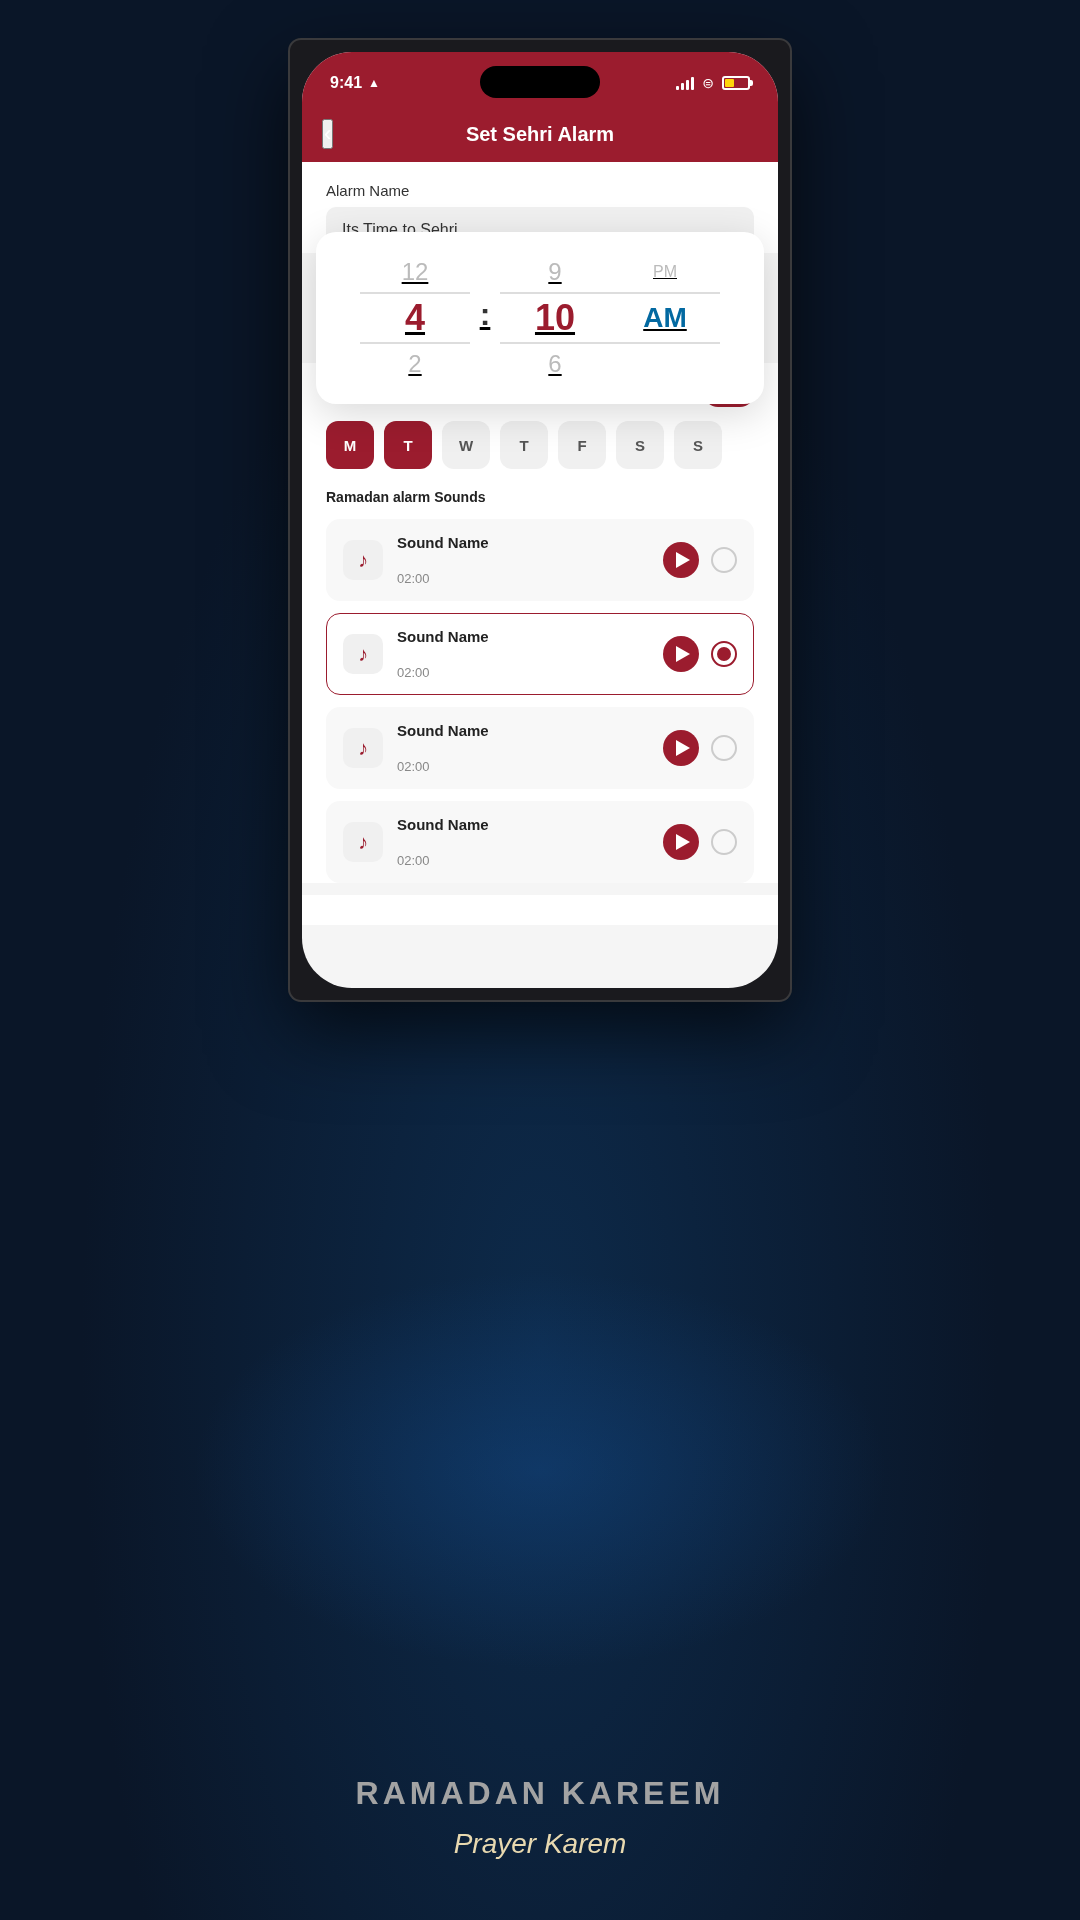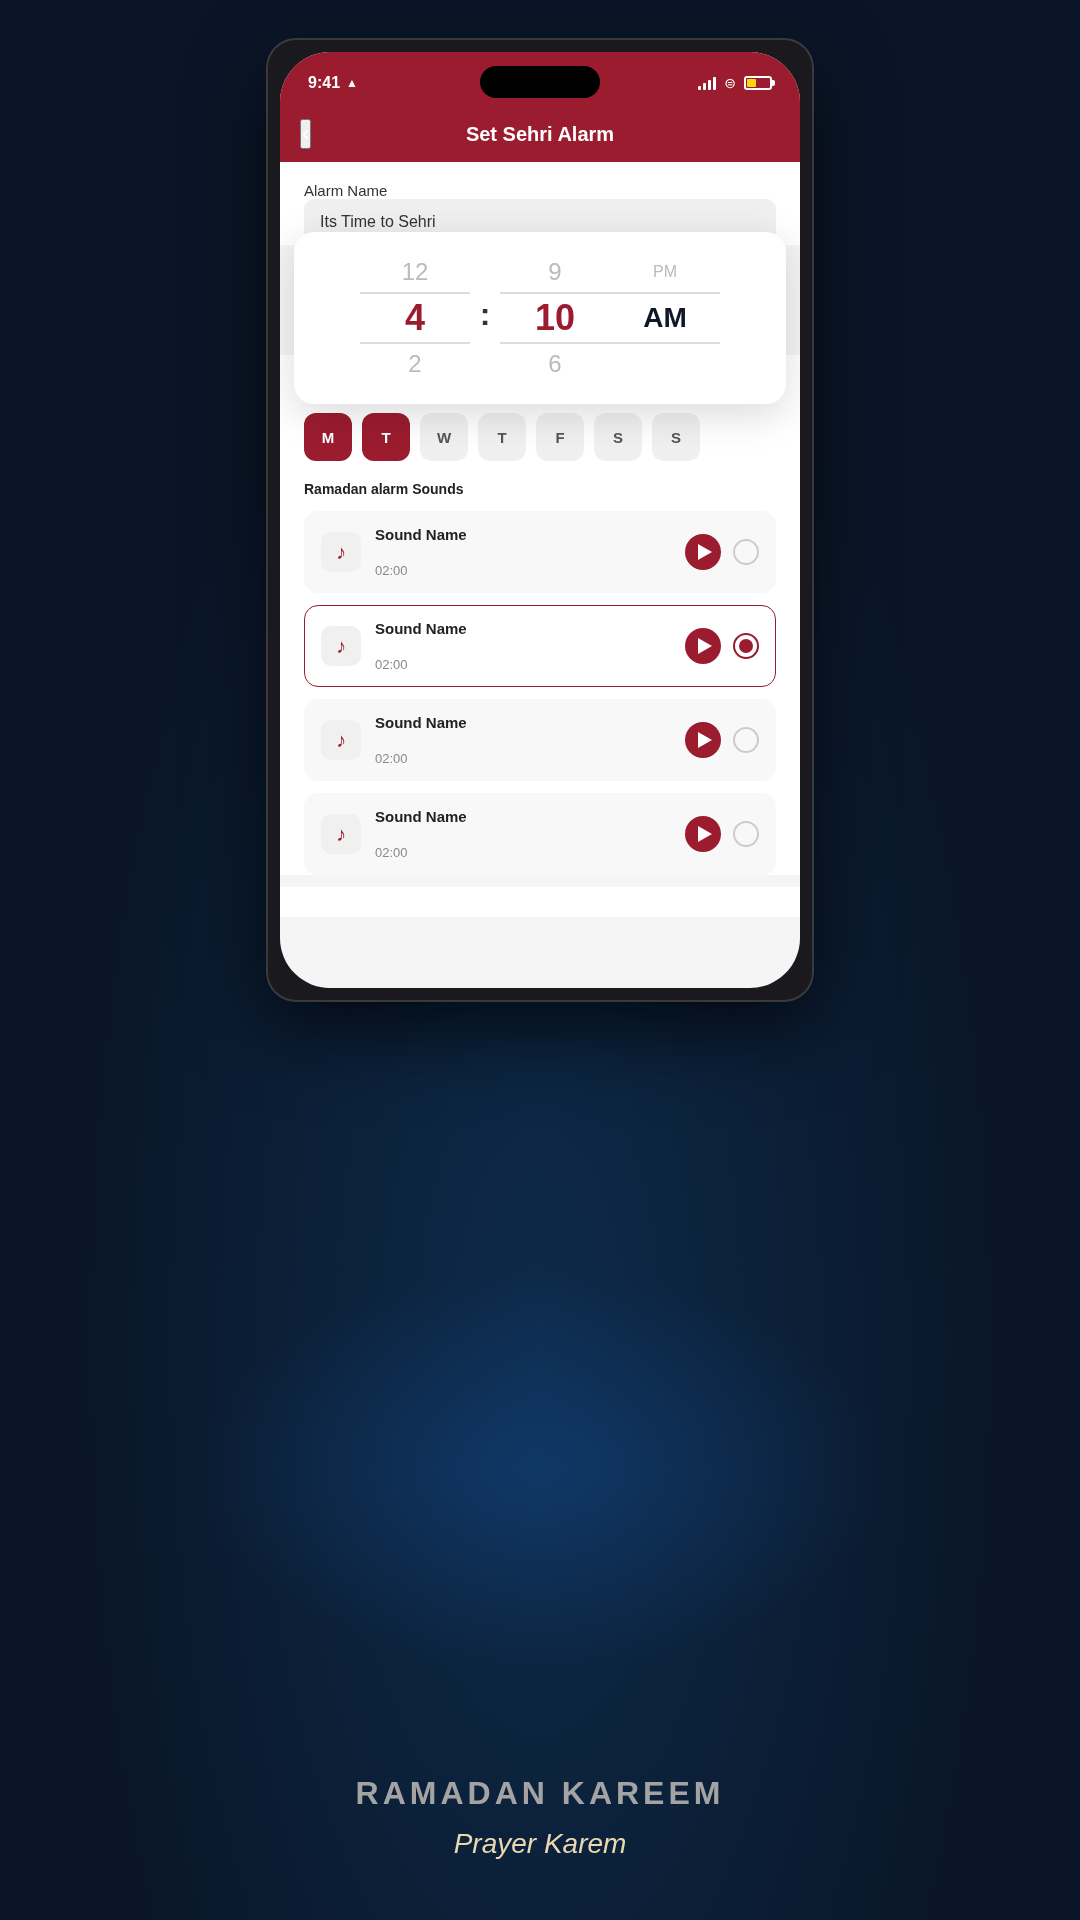--- a/index.html
+++ b/index.html
@@ -34,24 +34,24 @@
       z-index: 0;
     }
 
     
     .phone-wrapper {
       position: relative;
       z-index: 10;
       margin-top: 40px;
     }
     .phone-frame {
-      width: 544px;
+      width: 500px;
       height: 960px;
       background: #1a1a1e;
-      border-radius: 28px;
+      border-radius: 11px;
       padding: 12px;
       box-shadow: 0 0 0 2px #3a3a3c, 0 30px 80px rgba(0,0,0,0.7);
       position: relative;
     }
     .phone-screen {
       width: 100%;
       height: 100%;
       background: #f5f5f5;
       border-radius: 50px;
       overflow: hidden;
@@ -161,20 +161,21 @@
     .content {
       background: #fff;
       flex: 1;
       padding: 20px 24px 0;
     }
 
     .alarm-name-label {
       font-size: 15px;
       color: #333;
       font-weight: 500;
+      margin-bottom: 8px;
     }
     .alarm-name-input {
       background: #f0f0f0;
       border-radius: 10px;
       padding: 14px 16px;
       font-size: 16px;
       color: #333;
       width: 100%;
     }
 
@@ -188,20 +189,21 @@
       border-radius: 20px;
       box-shadow: 0 10px 40px rgba(0,0,0,0.15);
       z-index: 50;
       padding: 20px 30px;
     }
     .time-picker-inner {
       display: flex;
       align-items: center;
       justify-content: center;
       gap: 0;
+      text-decoration: underline;
     }
     .picker-col {
       display: flex;
       flex-direction: column;
       align-items: center;
       width: 110px;
     }
     .picker-col-sep {
       font-size: 32px;
       font-weight: 700;
@@ -224,21 +226,21 @@
       color: #9b1c2e;
       border-top: 2px solid #ddd;
       border-bottom: 2px solid #ddd;
       width: 100%;
       height: 52px;
       display: flex;
       align-items: center;
       justify-content: center;
     }
     .picker-current.am-pm {
-      color: #0f172a;
+      color: #0369a1;
       font-size: 28px;
     }
     .picker-above.am-pm-above {
       color: #bbb;
       font-size: 16px;
     }
     .picker-below {
       font-size: 24px;
       color: #bbb;
       height: 40px;

